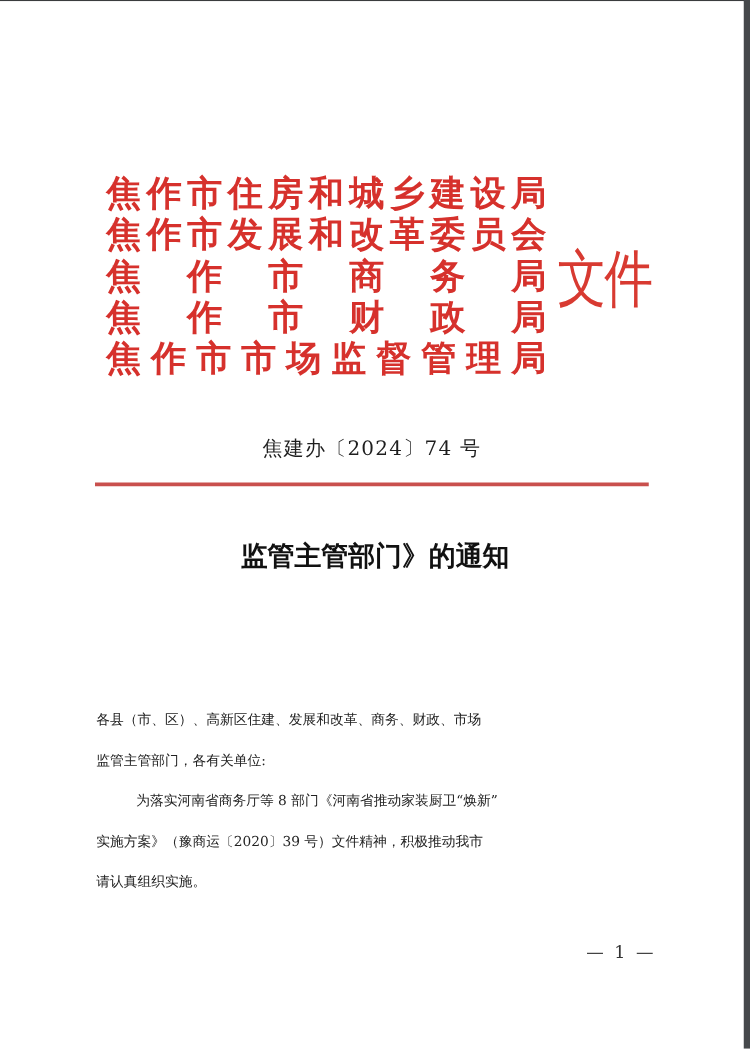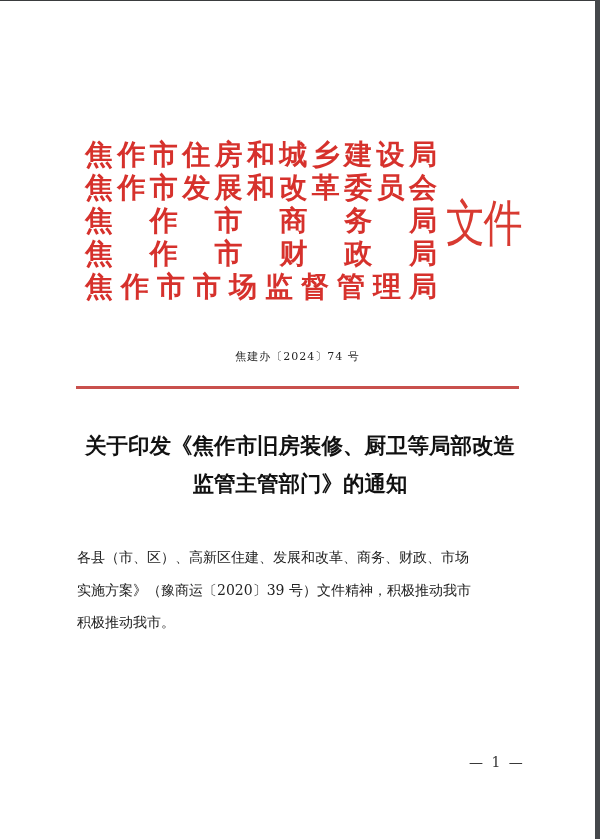--- a/index.html
+++ b/index.html
@@ -23,33 +23,33 @@
   .wenjian {
     position:absolute; left:446px; top:192px;
     color:#d83a31; font-family:"DejaVu Sans", "Liberation Sans", sans-serif;
     font-size:50px; line-height:60px; font-weight:normal;
     transform:scaleX(0.78); transform-origin:left center;
     letter-spacing:-2px;
   }
 
   .doc-number {
     position:absolute; left:0; width:595px; top:348px; text-align:center;
-    font-size:11px; color:#1e1e1e; letter-spacing:1px;
+    font-size:16px; color:#1e1e1e; letter-spacing:1px;
   }
   .red-rule { position:absolute; left:76px; top:385px; width:443px; height:3px; background:#c9504d; }
 
   .title {
     position:absolute; left:70px; width:460px; top:426px; text-align:center;
     font-size:21.5px; font-weight:bold; color:#111; line-height:38px;
   }
   .title div { white-space:nowrap; }
 
   .body {
-    position:absolute; left:77px; width:450px; top:540px;
-    font-size:14px; color:#222; line-height:32.5px;
+    position:absolute; left:77px; width:450px; top:559px;
+    font-size:11px; color:#222; line-height:32.5px;
   }
   .body p { margin:0; white-space:nowrap; }
   .indent { padding-left:32px; }
 
   .page-num {
     position:absolute; left:469px; top:753px; font-size:14px; color:#333;
     letter-spacing:2px; white-space:nowrap;
   }
 </style>
 </head>
@@ -116,26 +116,27 @@
     </div>
   </div>
 
   <div class="wenjian">文件</div>
 
   <div class="doc-number">焦建办〔2024〕74 号</div>
 
   <div class="red-rule"></div>
 
   <div class="title">
-    <div>关于印发《焦作市旧房装修、厨卫等局部改造</div>
     <div>监管主管部门》的通知</div>
   </div>
 
   <div class="body">
     <p>各县（市、区）、高新区住建、发展和改革、商务、财政、市场</p>
+    <p>监管主管部门，各有关单位:</p>
+    <p class="indent">为落实河南省商务厅等 8 部门《河南省推动家装厨卫“焕新”</p>
     <p>实施方案》（豫商运〔2020〕39 号）文件精神，积极推动我市</p>
-    <p>积极推动我市。</p>
+    <p>请认真组织实施。</p>
   </div>
 
   <div class="page-num">— 1 —</div>
 </div>
 
 <div class="scroll-strip"></div>
 
 </body></html>

